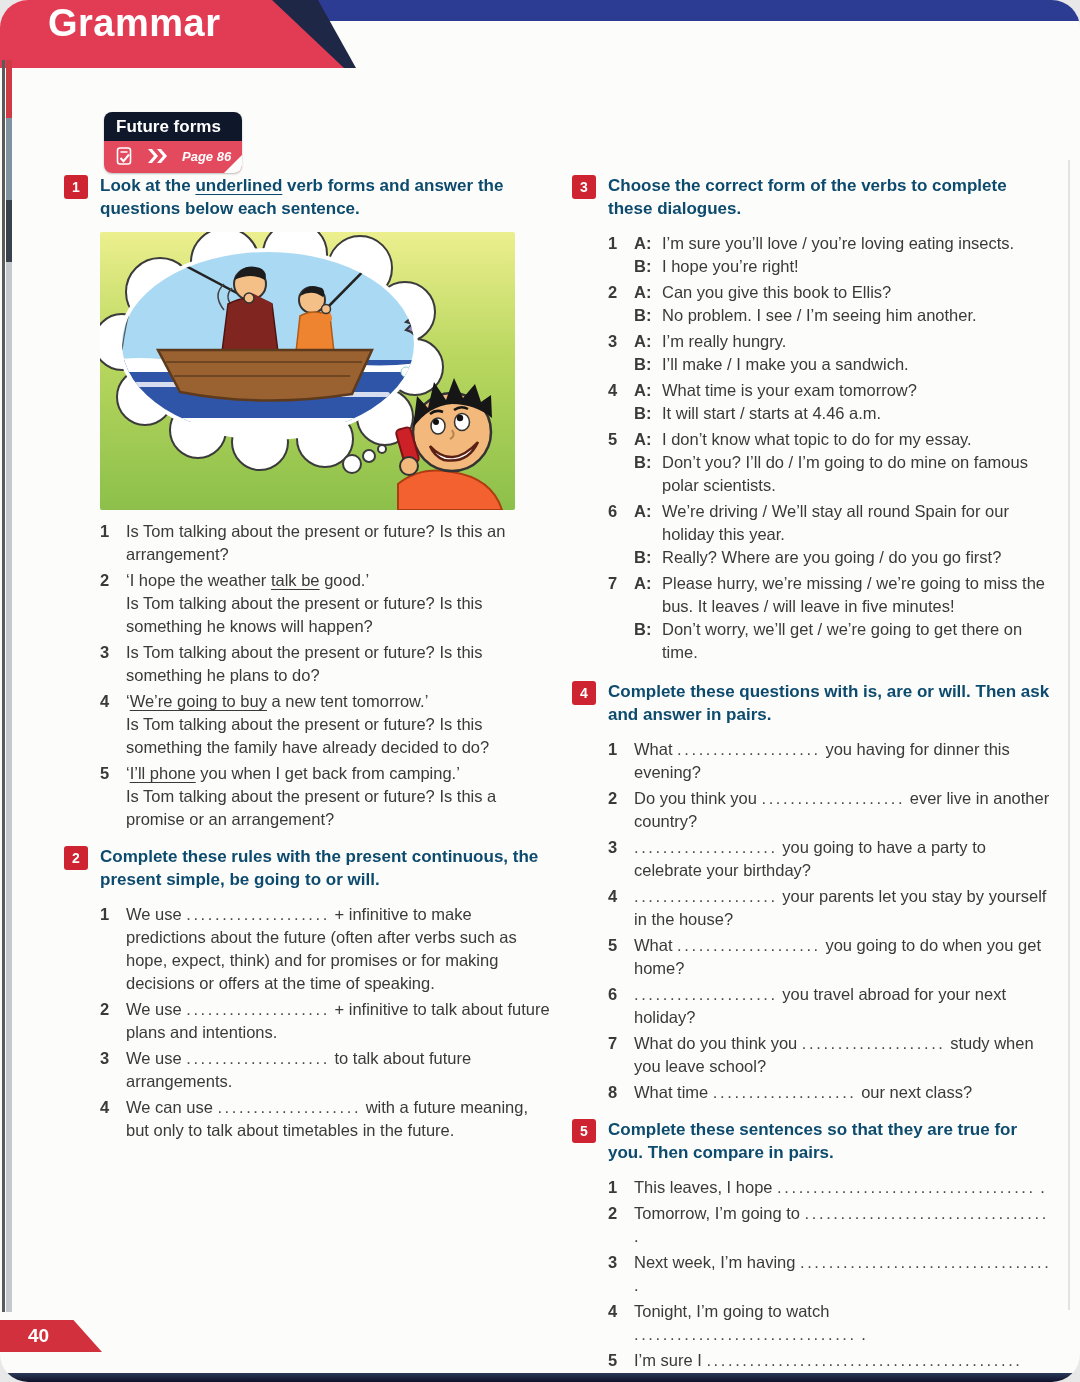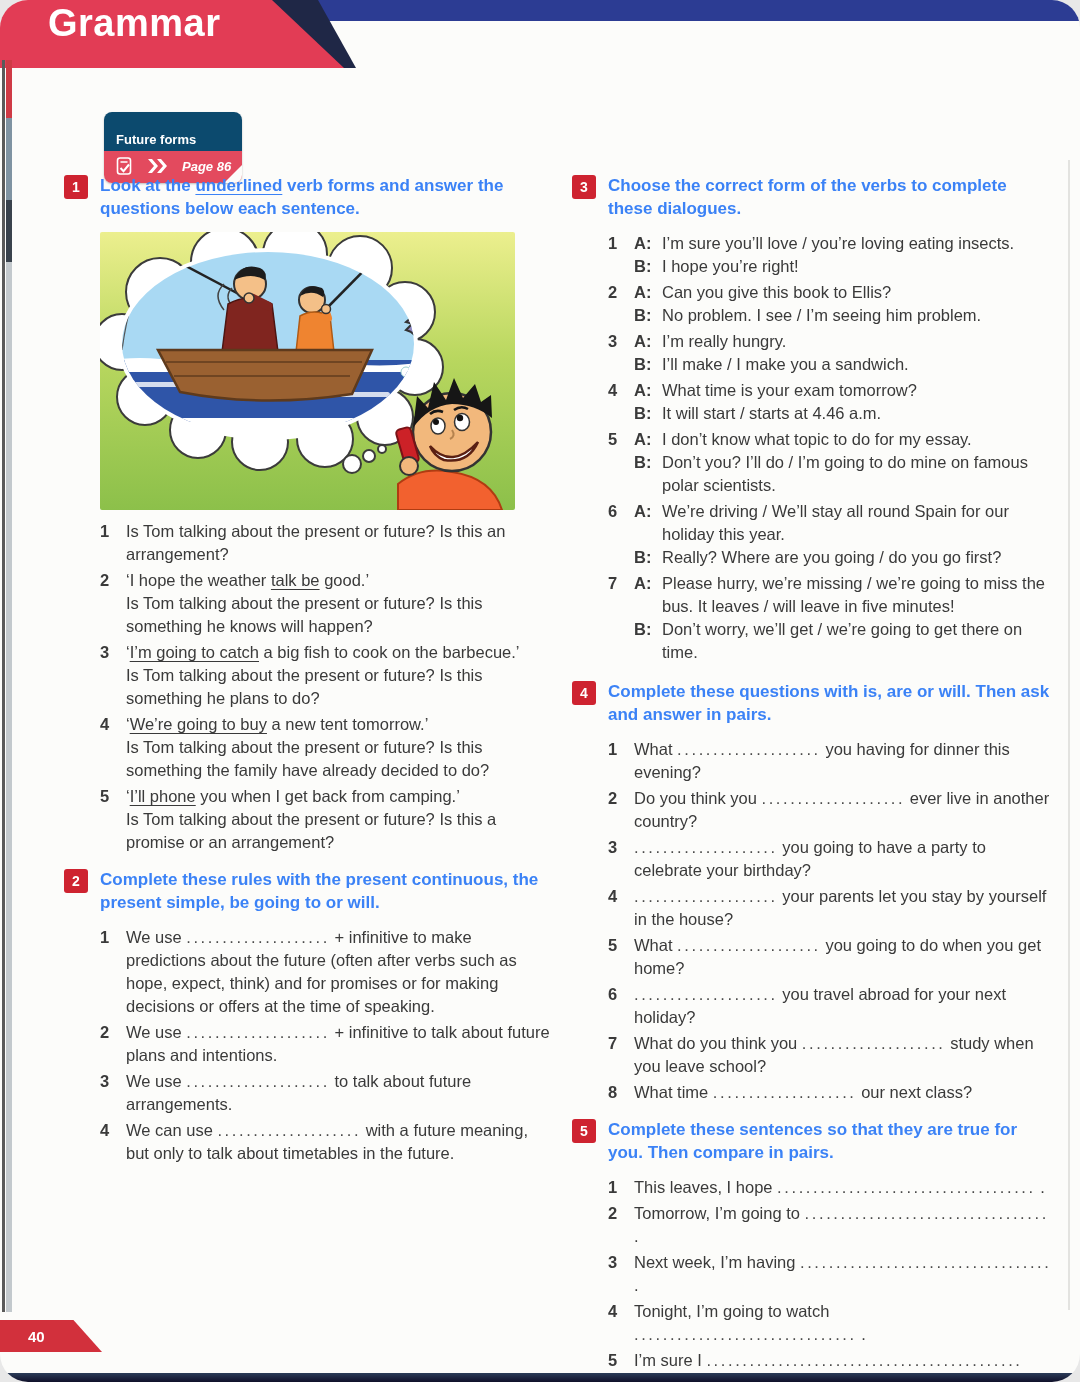--- a/index.html
+++ b/index.html
@@ -13,55 +13,55 @@
   
   .edge-line{position:absolute;left:2px;top:60px;width:3px;height:1252px;background:#5a5a5a;}
   .edge-strip{position:absolute;left:6px;top:60px;width:6px;height:1252px;
      background:linear-gradient(#cf3a45 0,#cf3a45 58px,#7f93a2 58px,#7f93a2 140px,
                 #39424c 140px,#39424c 202px,#c3c9cd 202px,#c3c9cd 100%);}
   .edge-right{position:absolute;right:10px;top:160px;height:1150px;width:2px;background:#e3e3e0;}
 
   
   .topic-badge{position:absolute;left:104px;top:112px;width:138px;border-radius:8px;
                overflow:hidden;box-shadow:0 1px 2px rgba(0,0,0,.25);}
-  .topic-badge-title{background:#0c4a6e;color:#fff;font-weight:800;font-size:13px;
-                     padding:20px 10px 4px 12px;}
+  .topic-badge-title{background:#0f172a;color:#fff;font-weight:800;font-size:17px;
+                     padding:5px 10px 4px 12px;}
   .topic-badge-sub{background:#e34a5e;color:#fff;display:flex;align-items:center;gap:14px;
                    padding:5px 10px 7px 12px;font-weight:700;font-size:13px;font-style:italic;}
   .badge-cut{position:absolute;right:-1px;bottom:-1px;width:0;height:0;
              border-left:20px solid transparent;border-bottom:20px solid #fcfcfa;}
 
   
   .col{position:absolute;top:174px;}
   .col-left{left:64px;width:486px;}
   .col-right{left:572px;width:482px;}
 
   .exercise{margin:0 0 12px 0;}
   .ex-head{display:flex;gap:12px;margin-bottom:12px;}
   .ex-num{flex:none;width:24px;height:24px;margin-top:1px;background:#ce2330;color:#fff;
           font-weight:700;font-size:14px;display:flex;align-items:center;justify-content:center;
           border-radius:3px;}
-  .ex-title{margin:0;font-size:17px;font-weight:700;line-height:23px;color:#3b82f6;}
+  .ex-title{margin:0;font-size:17px;font-weight:700;line-height:23px;color:#0c4a6e;}
   .ex-items{margin-left:36px;font-size:16.5px;line-height:23px;}
   .item{display:flex;margin-bottom:3px;}
   .item-num{flex:none;width:26px;font-weight:700;}
   .item-body{flex:1;}
   .row{display:flex;}
   .row-label{flex:none;width:28px;font-weight:700;}
   .row-text{flex:1;}
   .seg-i{}
   .seg-u{text-decoration:underline;text-underline-offset:2.5px;}
   .seg-d{letter-spacing:2.6px;color:#4a4a4a;}
 
   .illustration{margin:2px 0 10px 36px;width:415px;height:278px;display:block;border-radius:2px;}
 
   
   .page-tab{position:absolute;left:0;top:1320px;width:102px;height:32px;background:#d2303c;
             clip-path:polygon(0 0,72% 0,100% 100%,0 100%);
-            color:#fff;font-weight:700;font-size:15px;display:flex;align-items:center;
+            color:#fff;font-weight:700;font-size:19px;display:flex;align-items:center;
             padding-left:28px;box-sizing:border-box;}
   .bottom-bar{position:absolute;left:0;right:0;bottom:0;height:9px;
               background:linear-gradient(#2b3c58,#10102a);}
 </style>
 </head>
 <body>
 
 <div class="page">
 
   <svg class="top-deco" width="1080" height="80">
@@ -204,23 +204,20 @@
               </div>
               <div class="row">
                 <div class="row-text"><span>Is Tom talking about the present or future? Is this something he knows will happen?</span></div>
               </div>
             </div>
           </div>
           <div class="item">
             <span class="item-num">3</span>
             <div class="item-body">
               <div class="row">
-                <div class="row-text"><span class="seg-i">‘</span><span class="seg-i seg-u">I’m going to catch</span><span class="seg-i"> a big fish to cook on the barbecue.’</span></div>
-              </div>
-              <div class="row">
                 <div class="row-text"><span>Is Tom talking about the present or future? Is this something he plans to do?</span></div>
               </div>
             </div>
           </div>
           <div class="item">
             <span class="item-num">4</span>
             <div class="item-body">
               <div class="row">
                 <div class="row-text"><span class="seg-i">‘</span><span class="seg-i seg-u">We’re going to buy</span><span class="seg-i"> a new tent tomorrow.’</span></div>
               </div>
@@ -308,21 +305,21 @@
           </div>
           <div class="item">
             <span class="item-num">2</span>
             <div class="item-body">
               <div class="row">
                 <span class="row-label">A:</span>
                 <div class="row-text"><span>Can you give this book to Ellis?</span></div>
               </div>
               <div class="row">
                 <span class="row-label">B:</span>
-                <div class="row-text"><span>No problem. </span><span class="seg-i">I see / I’m seeing</span><span> him problem.</span></div>
+                <div class="row-text"><span>No problem. </span><span class="seg-i">I see / I’m seeing</span><span> him another.</span></div>
               </div>
             </div>
           </div>
           <div class="item">
             <span class="item-num">3</span>
             <div class="item-body">
               <div class="row">
                 <span class="row-label">A:</span>
                 <div class="row-text"><span>I’m really hungry.</span></div>
               </div>

